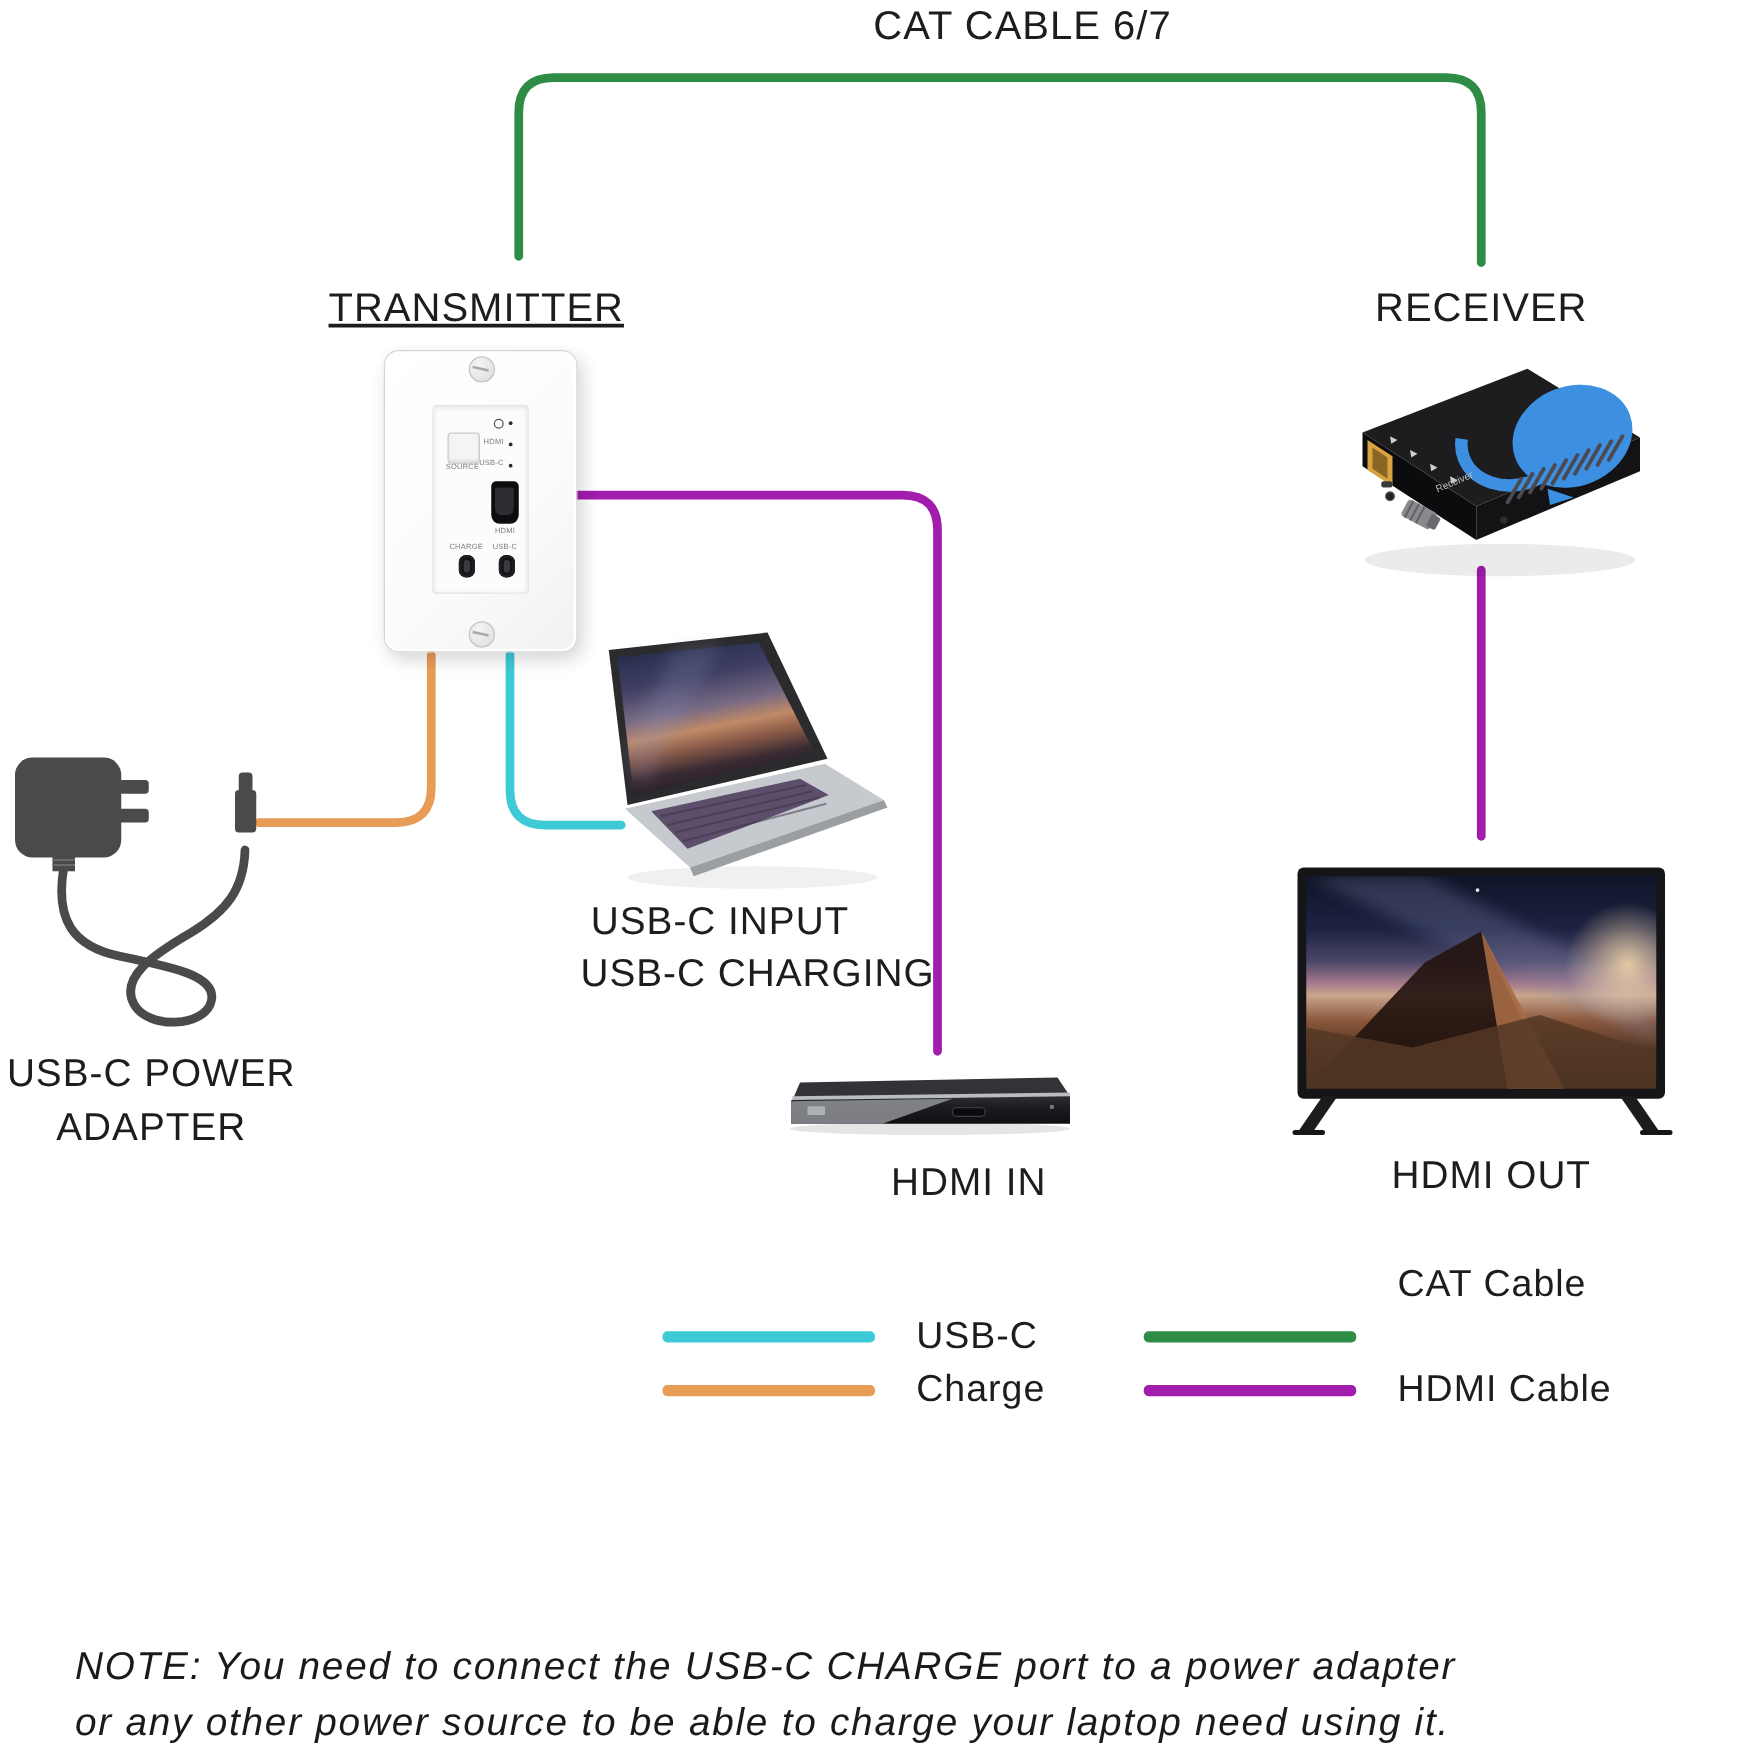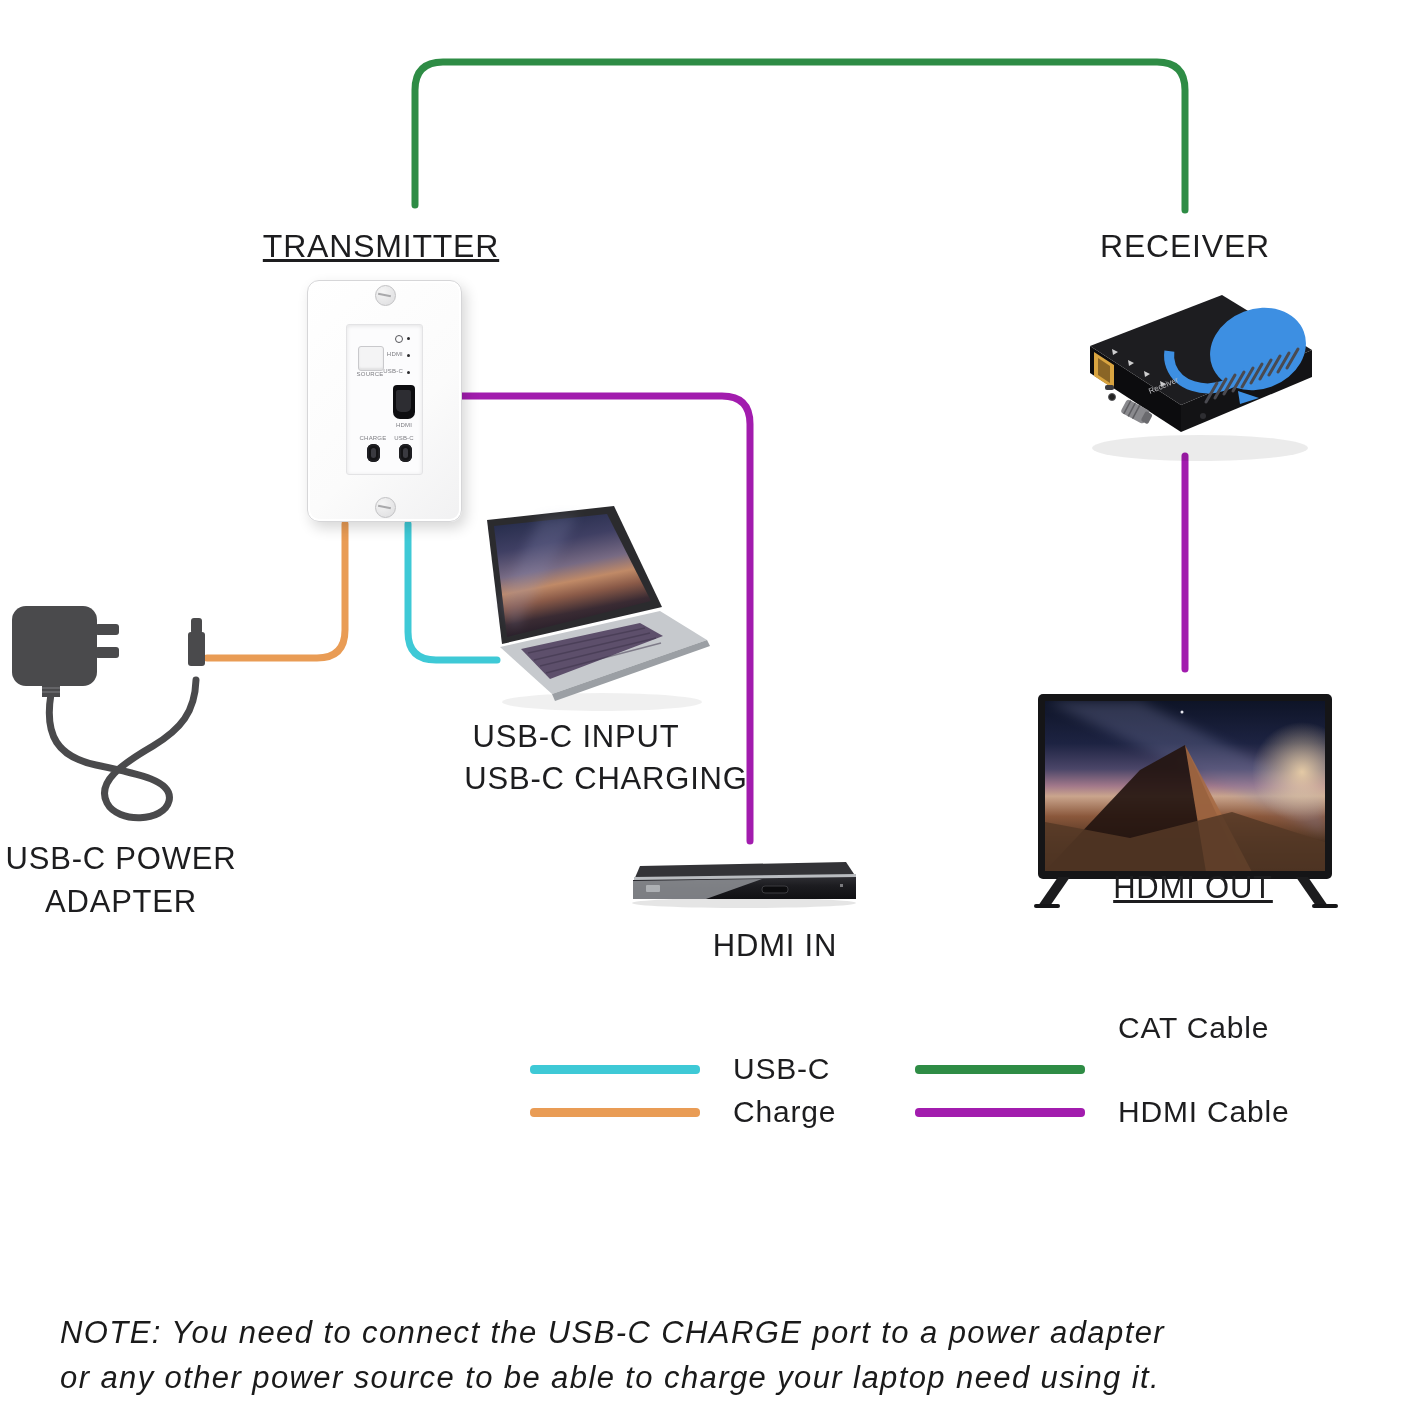--- a/index.html
+++ b/index.html
@@ -221,28 +221,29 @@
       <div class="wp-lbl lbl-usbcport">USB-C</div>
       <div class="wp-usbc port-charge">
           <div class="pin"></div>
         </div>
       <div class="wp-usbc port-data">
           <div class="pin"></div>
         </div>
     </div>
   </div>
 
+  <div class="lbl c fs32" style="left:818px;top:2px;">CAT CABLE 6/7</div>
   <div class="lbl c fs32" style="left:381px;top:228px;text-decoration:underline;">TRANSMITTER</div>
   <div class="lbl c fs32" style="left:1185px;top:228px;">RECEIVER</div>
   <div class="lbl c fs31" style="left:576px;top:719px;">USB-C INPUT</div>
   <div class="lbl c fs31" style="left:578px;top:761px;margin-left:28px;">USB-C CHARGING</div>
   <div class="lbl c fs31" style="left:121px;top:841px;">USB-C POWER</div>
   <div class="lbl c fs31" style="left:121px;top:884px;">ADAPTER</div>
   <div class="lbl c fs31" style="left:750px;top:928px;margin-left:25px;">HDMI IN</div>
-  <div class="lbl c fs31" style="left:1193px;top:870px;text-decoration:underline;">HDMI OUT</div>
+  <div class="lbl c fs31" style="left:1193px;top:922px;">HDMI OUT</div>
 
   <div>
     <div class="swatch" style="left: 530px; top: 1065px; background: rgb(62, 201, 214);"></div>
     <div class="lbl fs30" style="left:733px;top:1052px;">USB-C</div>
     <div class="swatch" style="left: 530px; top: 1108px; background: rgb(233, 156, 85);"></div>
     <div class="lbl fs30" style="left:733px;top:1095px;">Charge</div>
     <div class="swatch" style="left: 915px; top: 1065px; background: rgb(46, 140, 69);"></div>
     <div class="lbl fs30" style="left:1118px;top:1011px;">CAT Cable</div>
     <div class="swatch" style="left: 915px; top: 1108px; background: rgb(162, 28, 174);"></div>
     <div class="lbl fs30" style="left:1118px;top:1095px;">HDMI Cable</div>

